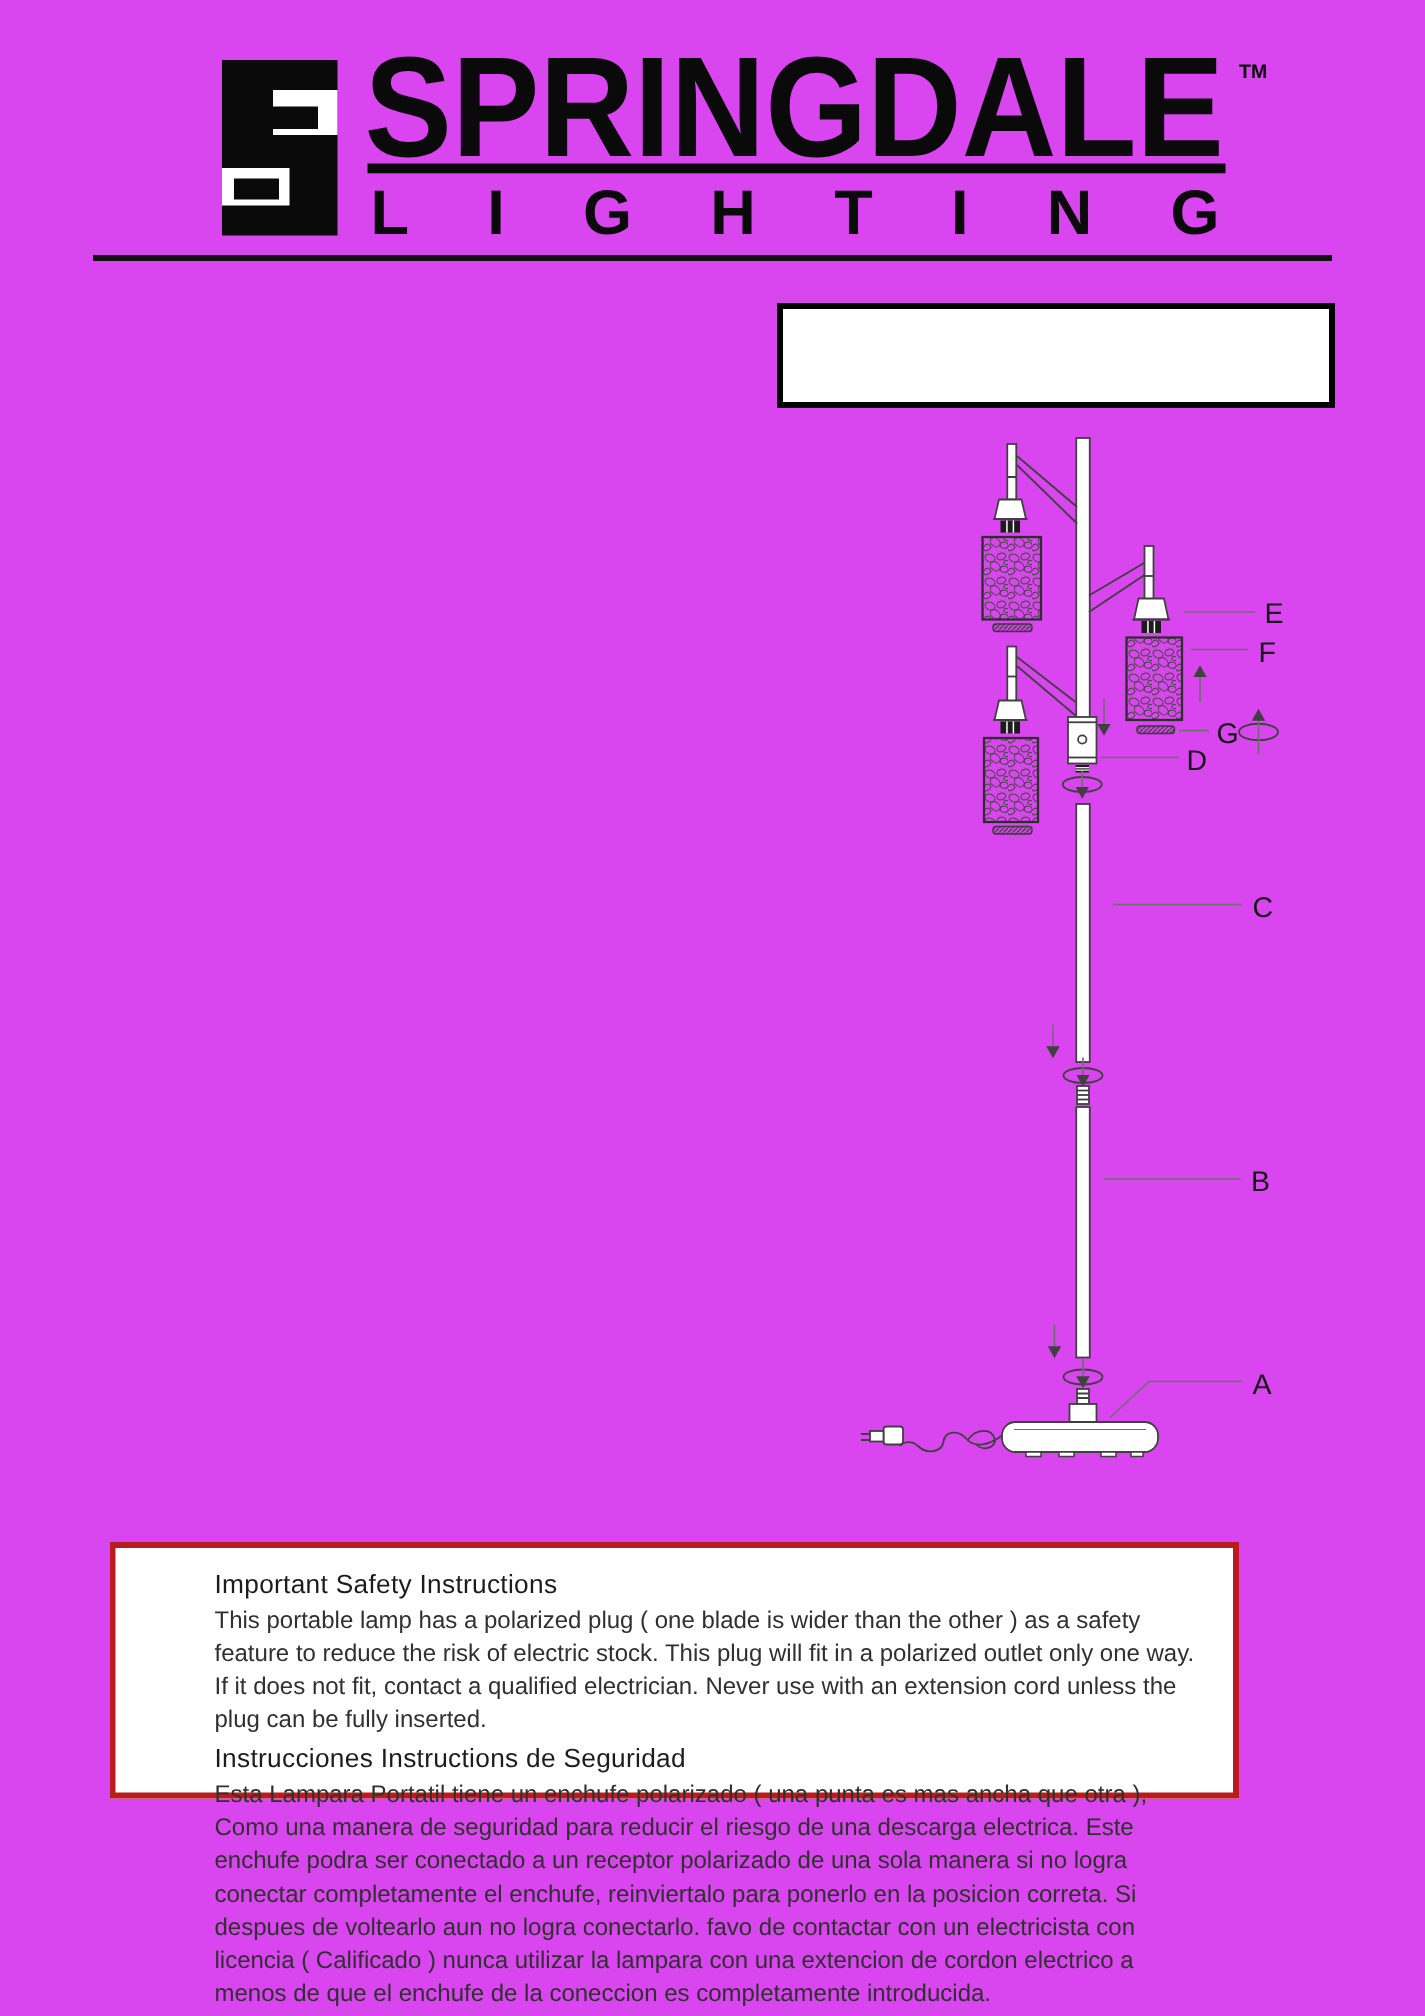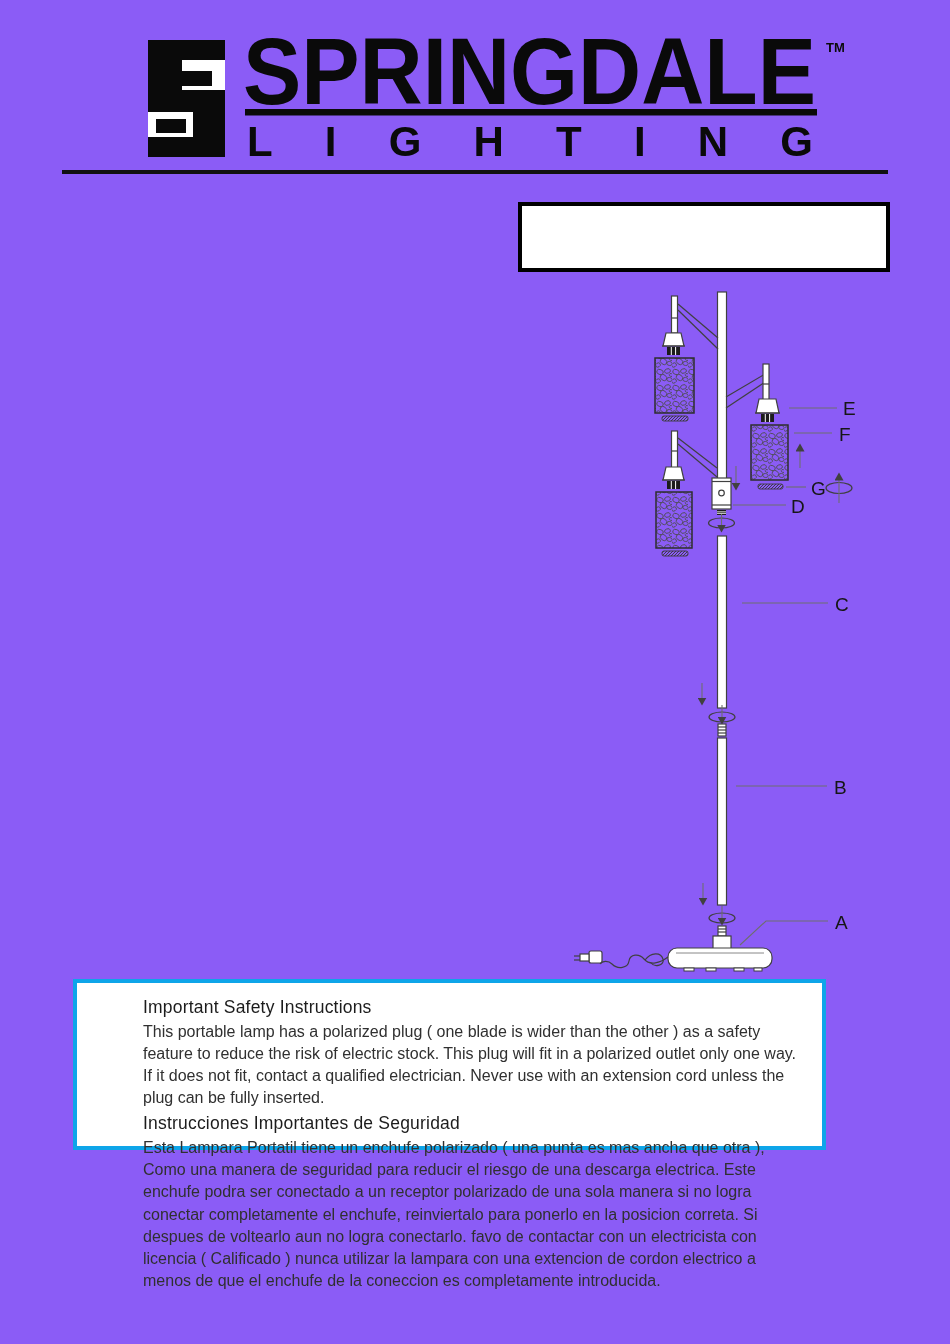--- a/index.html
+++ b/index.html
@@ -1,30 +1,30 @@
 <!DOCTYPE html>
 <html><head>
 <meta charset="utf-8">
 <style>
   html,body{margin:0;padding:0;background:#e8e8e8;}
   .page{
-    position:relative;width:950px;height:1344px;background:#8b5cf6;
+    position:relative;width:950px;height:1344px;background:#d946ef;
     font-family:"Liberation Sans",sans-serif;overflow:hidden;margin:0 auto;
   }
   svg text{font-family:"Liberation Sans",sans-serif;}
   .hdr{position:absolute;left:0;top:0;}
   .rule{position:absolute;left:62px;top:170px;width:826px;height:4px;background:#111;}
   .model-box{
     position:absolute;left:518px;top:202px;width:364px;height:62px;
     border:4px solid #000;background:#fff;
   }
   .diagram{position:absolute;left:560px;top:285px;}
   .safety{
-    position:absolute;left:73px;top:979px;width:745px;height:163px;
-    border:4px solid #0ea5e9;background:#fff;
+    position:absolute;left:73px;top:1028px;width:745px;height:163px;
+    border:4px solid #b91c1c;background:#fff;
   }
   .safety-inner{padding:14px 30px 0 66px;color:#2e2e2e;}
   .s-title{font-size:17.5px;font-weight:400;color:#1c1c1c;margin:0 0 3px 0;letter-spacing:.2px;}
   .s-body{font-size:16px;line-height:1.38;margin:0 0 4px 0;width:660px;color:#303030;}
   .lineart{stroke:#404040;fill:none;stroke-width:1.2;}
   .fillwhite{fill:#fff;}
   .leader{stroke:#6e6e6e;stroke-width:1.1;fill:none;}
   .lbl{font-size:19px;fill:#161616;}
 </style>
 </head>
@@ -207,18 +207,18 @@
     <text class="lbl" x="834" y="794">B</text>
 
     <path class="leader" d="M740,945 L766,921 L828,921"></path>
     <text class="lbl" x="835" y="929">A</text>
   </svg>
 
   <div class="safety">
     <div class="safety-inner">
       <p class="s-title">Important Safety Instructions</p>
       <p class="s-body">This portable lamp has a polarized plug ( one blade is wider than the other ) as a safety feature to reduce the risk of electric stock. This plug will fit in a polarized outlet only one way. If it does not fit, contact a qualified electrician. Never use with an extension cord unless the plug can be fully inserted.</p>
-      <p class="s-title">Instrucciones Importantes de Seguridad</p>
+      <p class="s-title">Instrucciones Instructions de Seguridad</p>
       <p class="s-body">Esta Lampara Portatil tiene un enchufe polarizado ( una punta es mas ancha que otra ), Como una manera de seguridad para reducir el riesgo de una descarga electrica. Este enchufe podra ser conectado a un receptor polarizado de una sola manera si no logra conectar completamente el enchufe, reinviertalo para ponerlo en la posicion correta. Si despues de voltearlo aun no logra conectarlo. favo de contactar con un electricista con licencia ( Calificado ) nunca utilizar la lampara con una extencion de cordon electrico a menos de que el enchufe de la coneccion es completamente introducida.</p>
     </div>
   </div>
 
 </div>
 
 </body></html>

